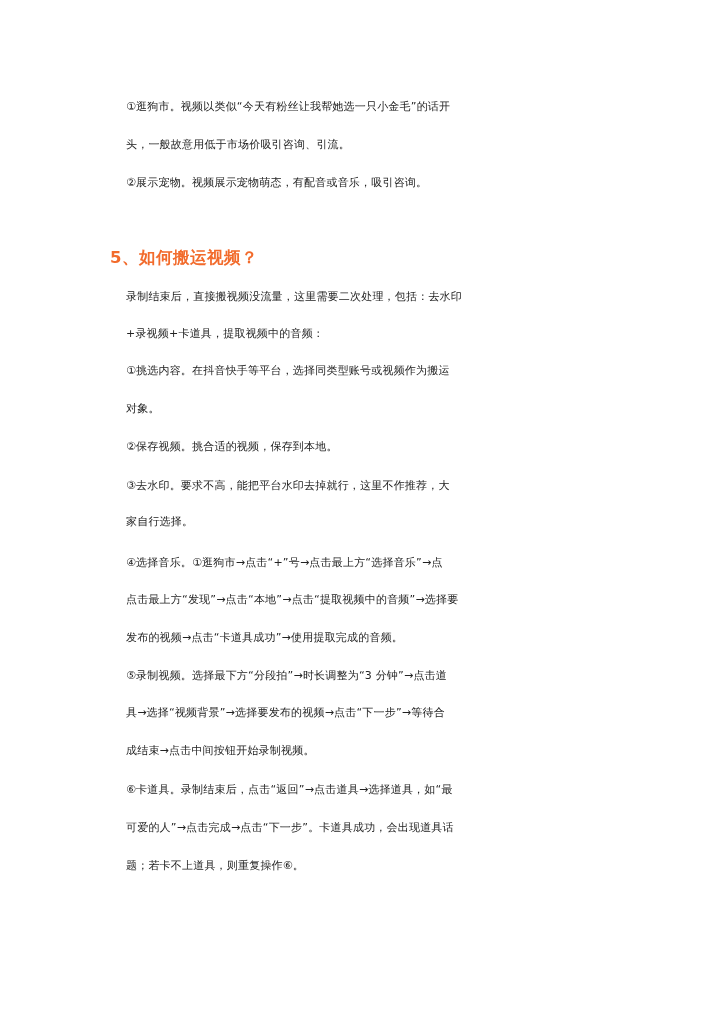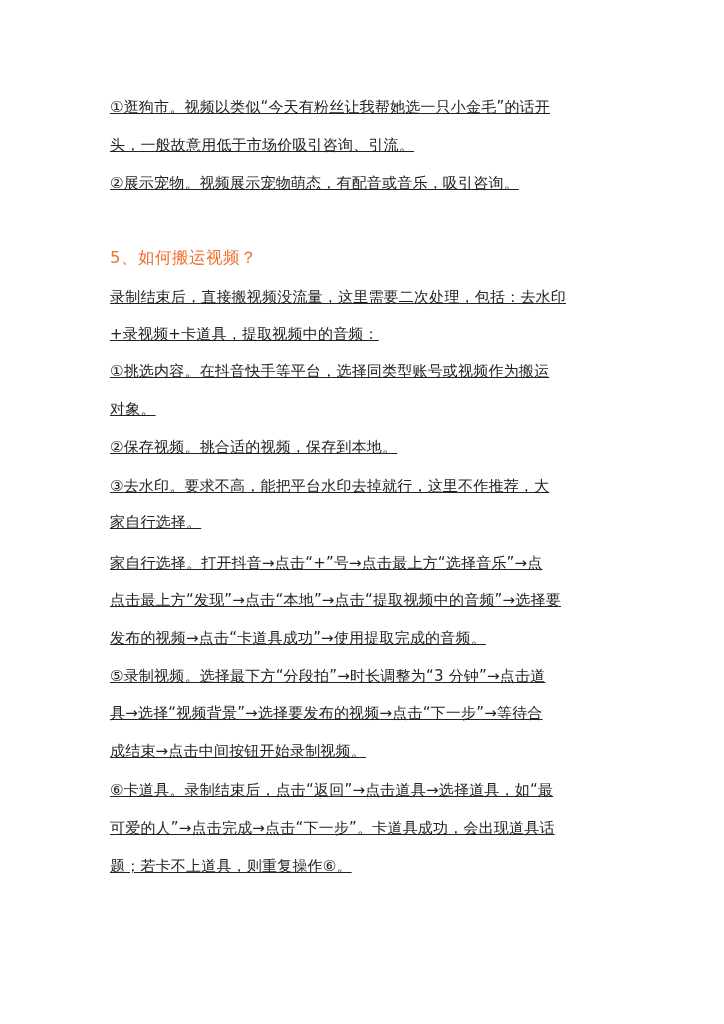--- a/index.html
+++ b/index.html
@@ -1,39 +1,39 @@
 <!DOCTYPE html>
 <html><head>
 <meta charset="utf-8">
 <style>
   html, body { margin: 0; padding: 0; background: #ffffff; }
   body { width: 724px; height: 1024px; position: relative; overflow: hidden;
          font-family: "DejaVu Sans", "Liberation Sans", sans-serif; color: #222222; }
   .page { position: absolute; left: 110px; top: 0; width: 510px; }
-  .line { position: absolute; left: 0; font-size: 15px; line-height: 22px; white-space: nowrap; letter-spacing: 0.2px; text-decoration: underline; }
-  .heading { position: absolute; left: 0; font-size: 16.5px; font-weight: normal; line-height: 22px; white-space: nowrap; letter-spacing: 0.5px; }
+  .line { position: absolute; left: 16px; font-size: 11px; line-height: 22px; white-space: nowrap; letter-spacing: 0.2px; }
+  .heading { position: absolute; left: 0; font-size: 16.5px; font-weight: bold; line-height: 22px; white-space: nowrap; letter-spacing: 0.5px; }
 </style>
 </head>
 <body>
 
 <div class="page">
   <div class="line" style="top:96px">①逛狗市。视频以类似“今天有粉丝让我帮她选一只小金毛”的话开</div>
   <div class="line" style="top:134px">头，一般故意用低于市场价吸引咨询、引流。</div>
   <div class="line" style="top:172px">②展示宠物。视频展示宠物萌态，有配音或音乐，吸引咨询。</div>
 
   <div class="heading" style="top:247px; color:#F26B2C">5、如何搬运视频？</div>
 
   <div class="line" style="top:286px">录制结束后，直接搬视频没流量，这里需要二次处理，包括：去水印</div>
   <div class="line" style="top:323px">+录视频+卡道具，提取视频中的音频：</div>
   <div class="line" style="top:360px">①挑选内容。在抖音快手等平台，选择同类型账号或视频作为搬运</div>
   <div class="line" style="top:398px">对象。</div>
   <div class="line" style="top:436px">②保存视频。挑合适的视频，保存到本地。</div>
   <div class="line" style="top:475px">③去水印。要求不高，能把平台水印去掉就行，这里不作推荐，大</div>
   <div class="line" style="top:511px">家自行选择。</div>
-  <div class="line" style="top:552px">家自行选择。打开抖音→点击“+”号→点击最上方“选择音乐”→点</div>
+  <div class="line" style="top:552px">④选择音乐。①逛狗市→点击“+”号→点击最上方“选择音乐”→点</div>
   <div class="line" style="top:589px">点击最上方“发现”→点击“本地”→点击“提取视频中的音频”→选择要</div>
   <div class="line" style="top:627px">发布的视频→点击“卡道具成功”→使用提取完成的音频。</div>
   <div class="line" style="top:665px">⑤录制视频。选择最下方“分段拍”→时长调整为“3 分钟”→点击道</div>
   <div class="line" style="top:702px">具→选择“视频背景”→选择要发布的视频→点击“下一步”→等待合</div>
   <div class="line" style="top:740px">成结束→点击中间按钮开始录制视频。</div>
   <div class="line" style="top:779px">⑥卡道具。录制结束后，点击“返回”→点击道具→选择道具，如“最</div>
   <div class="line" style="top:817px">可爱的人”→点击完成→点击“下一步”。卡道具成功，会出现道具话</div>
   <div class="line" style="top:855px">题；若卡不上道具，则重复操作⑥。</div>
 </div>
 

